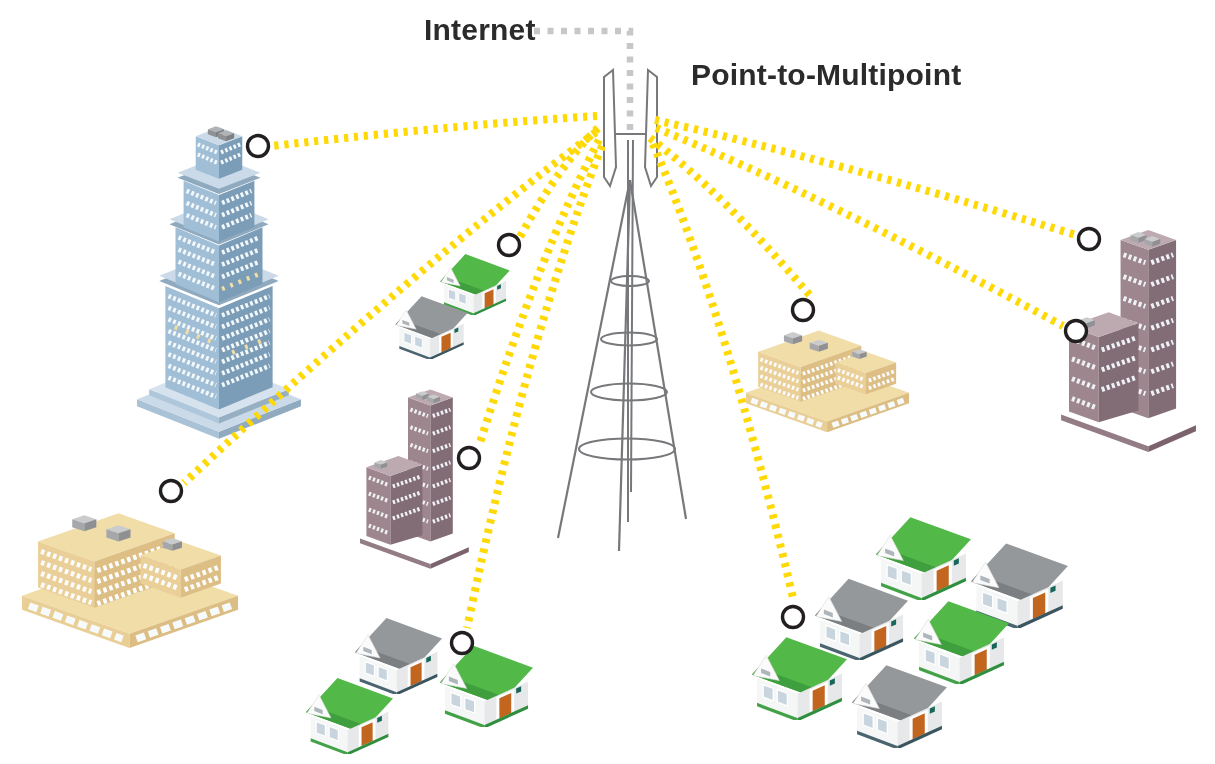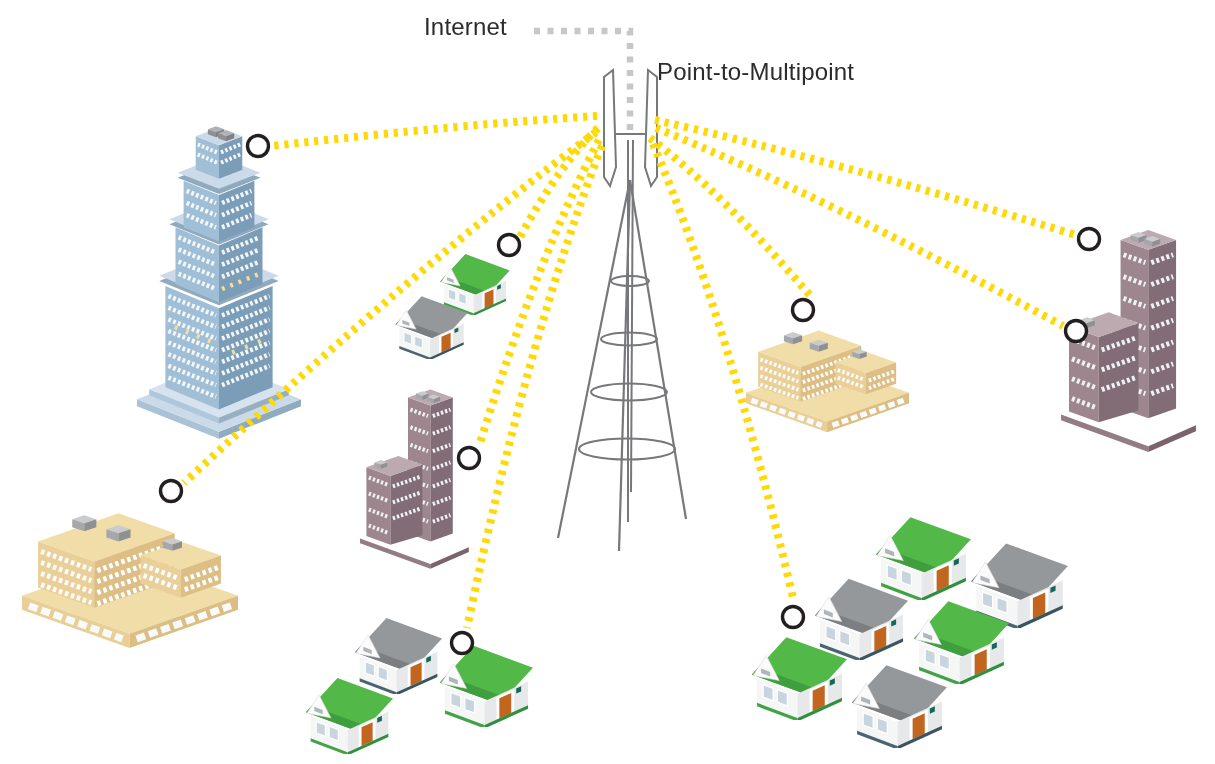--- a/index.html
+++ b/index.html
@@ -1,23 +1,23 @@
 <!DOCTYPE html>
 <html><head>
 <meta charset="utf-8">
 <style>
   html,body{margin:0;padding:0;background:#fff;}
   body{width:1215px;height:764px;position:relative;overflow:hidden;
        font-family:"Liberation Sans","DejaVu Sans",sans-serif;}
   #stage{position:absolute;left:0;top:0;width:1215px;height:764px;}
   svg{display:block;}
-  .diagram-label{position:absolute;color:#2B2B2B;font-size:24px;letter-spacing:0.2px;
-       font-weight:400;white-space:nowrap;user-select:none;}
+  .diagram-label{position:absolute;color:#2B2B2B;font-size:30px;letter-spacing:0.2px;
+       font-weight:700;white-space:nowrap;user-select:none;}
   #label-internet{left:424px;top:13px;}
-  #label-ptmp{left:657px;top:58px;}
+  #label-ptmp{left:691px;top:58px;}
 </style>
 </head>
 <body>
 
 <div id="stage">
 <svg width="1215" height="764" viewBox="0 0 1215 764">
   <defs>
 
     <symbol id="sym-house-green" viewBox="0 0 100 94">
       <polygon points="3,49 37,12 97,34 63,71" fill="#52B848"></polygon>

